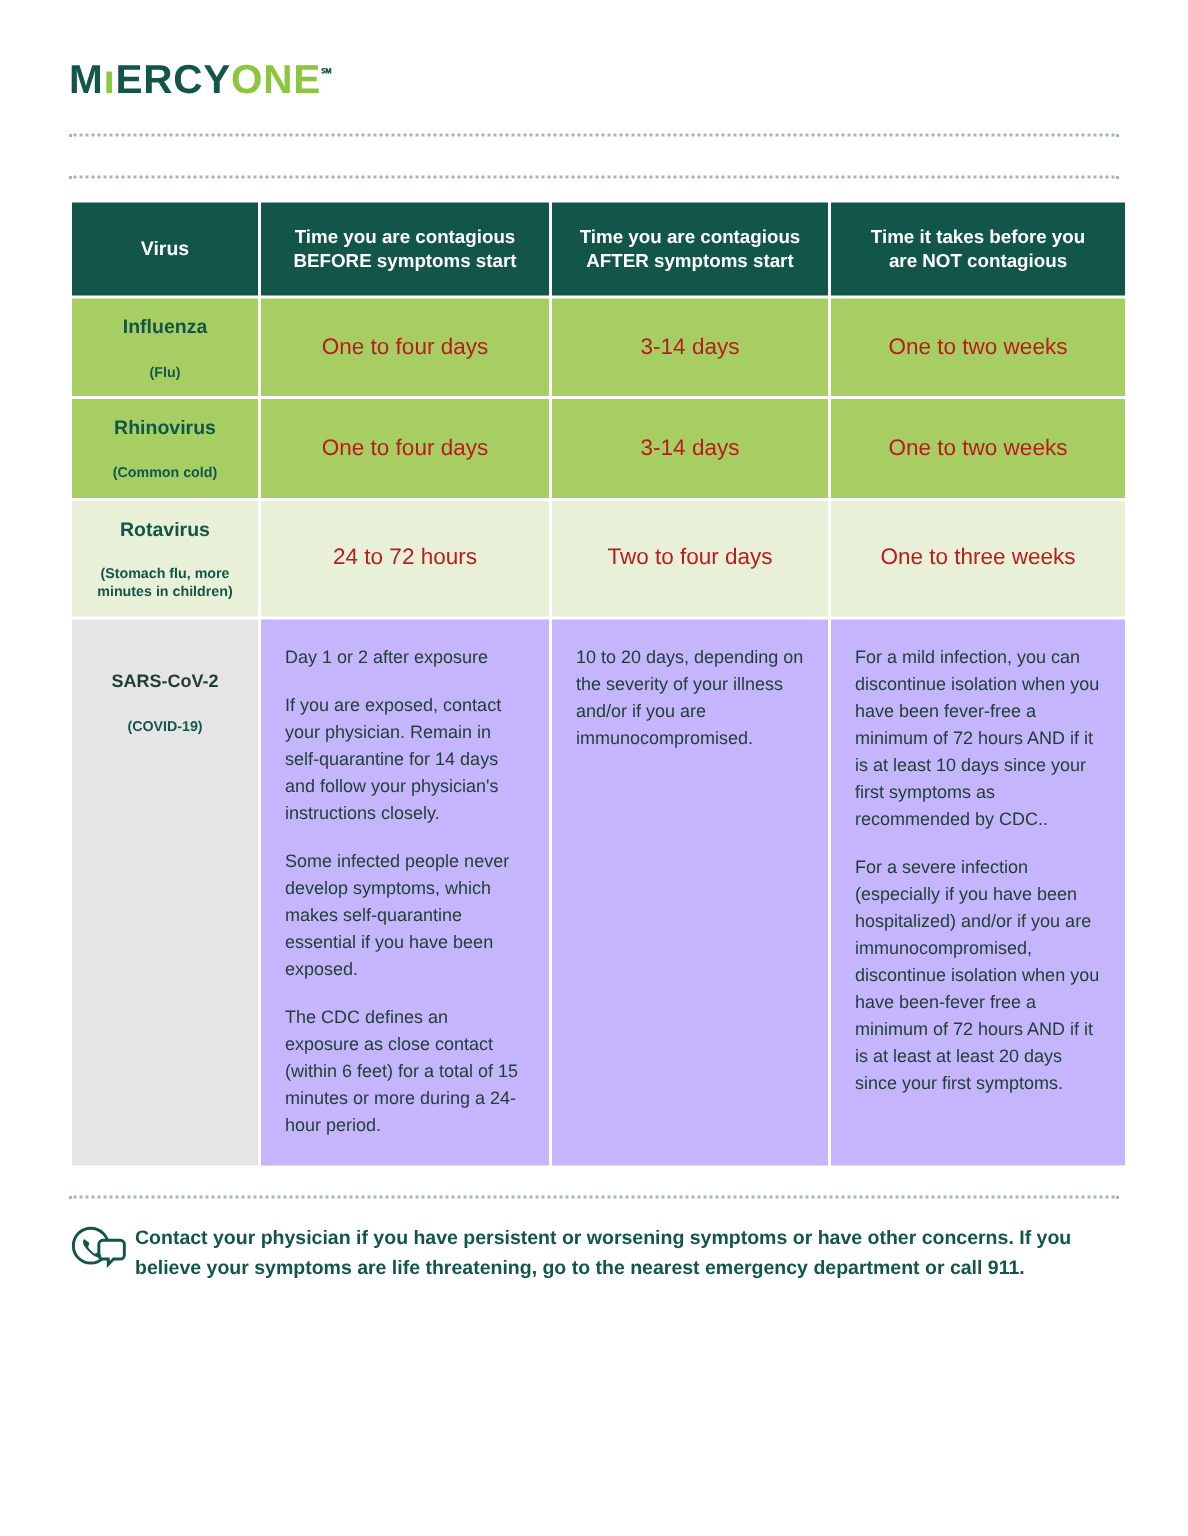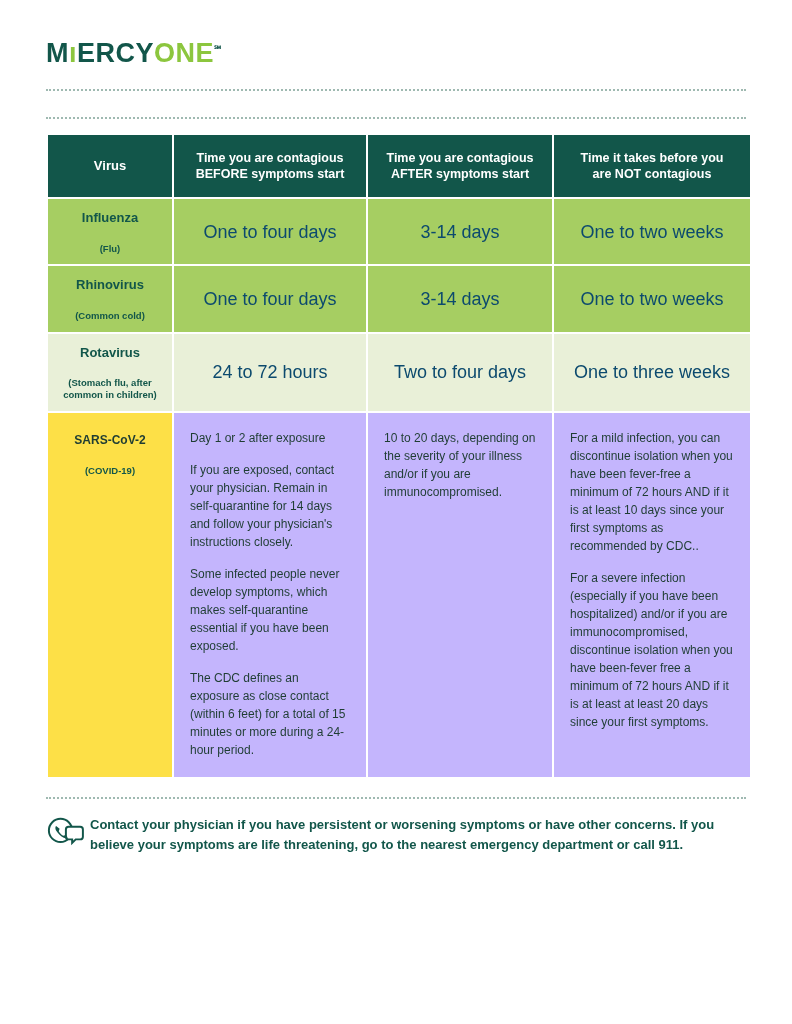--- a/index.html
+++ b/index.html
@@ -91,22 +91,22 @@
     font-size: 12.5px;
     font-weight: bold;
     line-height: 1.3;
     text-align: center;
     height: 62px;
     padding: 8px 10px;
   }
   thead th.virus-head { font-size: 13px; }
 
   tbody td {
-    font-size: 18px;
-    color: #0c4a6e;
+    font-size: 15px;
+    color: #b91c1c;
     text-align: center;
     line-height: 1.35;
   }
   tbody tr.shaded td { background: #a6ce62; }
   tbody tr.shaded td.virus-cell { background: #a6ce62; }
   tbody td.virus-cell {
     font-weight: bold;
     font-size: 13px;
     color: #12564a;
   }
@@ -125,22 +125,22 @@
     vertical-align: top;
     text-align: left;
     font-size: 12px;
     line-height: 1.5;
     color: #1f3d33;
     padding: 16px 16px 18px 16px;
   }
   tbody tr.covid td.virus-cell {
     text-align: center;
     vertical-align: top;
-    padding-top: 18px;
-    background: #fde047;
+    padding-top: 32px;
+    background: #e5e5e5;
   }
   tbody tr.covid td p { margin: 0 0 14px 0; }
   tbody tr.covid td p:last-child { margin-bottom: 0; }
 
   
   .footer {
     margin: 18px 46px 0 46px;
     border-top: 2px dotted #9fb9b1;
     padding-top: 16px;
     display: flex;
@@ -219,21 +219,21 @@
             <span class="sub">(Common cold)</span>
           </td>
           <td>One to four days</td>
           <td>3-14 days</td>
           <td>One to two weeks</td>
         </tr>
 
         <tr class="alt" style="height:58px">
           <td class="virus-cell">
             <span>Rotavirus</span>
-            <span class="sub">(Stomach flu, after common in children)</span>
+            <span class="sub">(Stomach flu, more minutes in children)</span>
           </td>
           <td>24 to 72 hours</td>
           <td>Two to four days</td>
           <td>One to three weeks</td>
         </tr>
 
         <tr class="covid">
           <td class="virus-cell">
             <span>SARS-CoV-2</span>
             <span class="sub">(COVID-19)</span>

